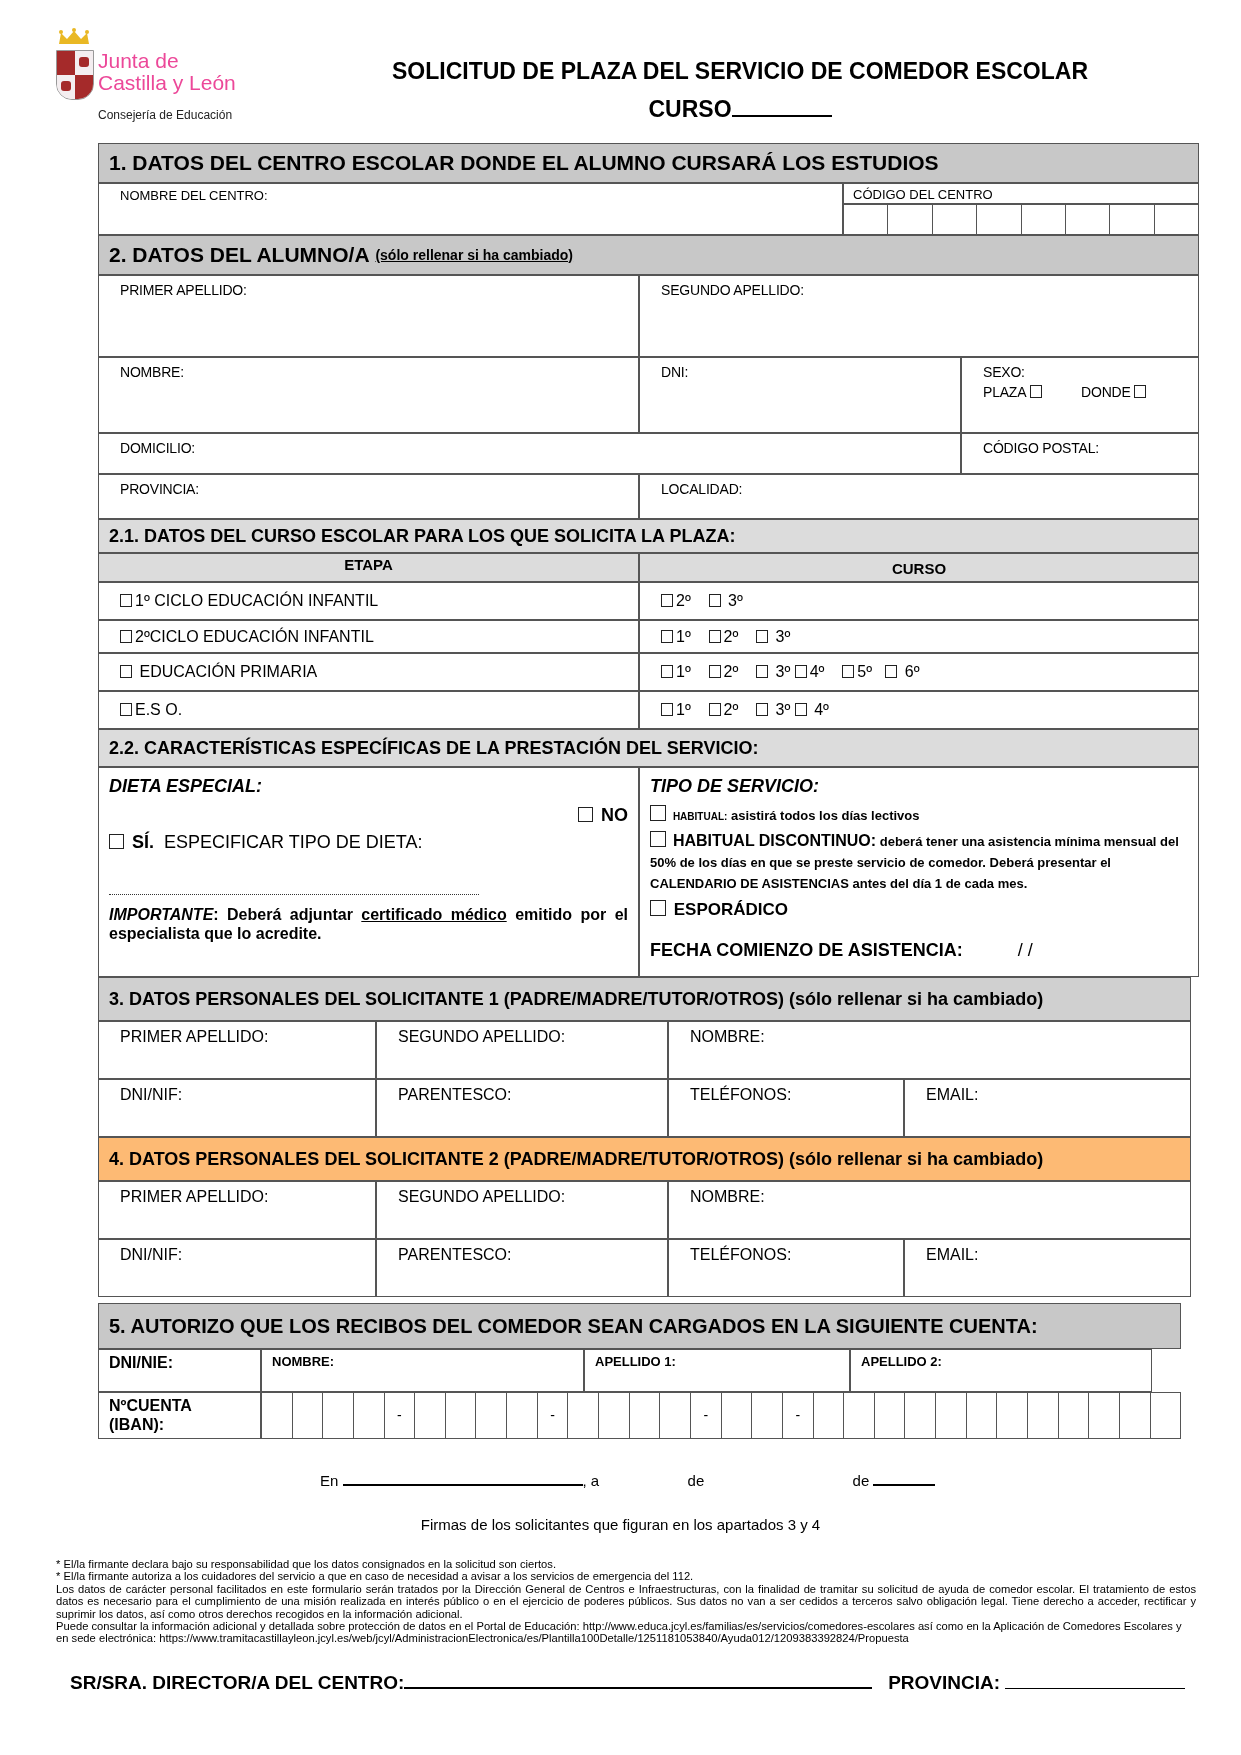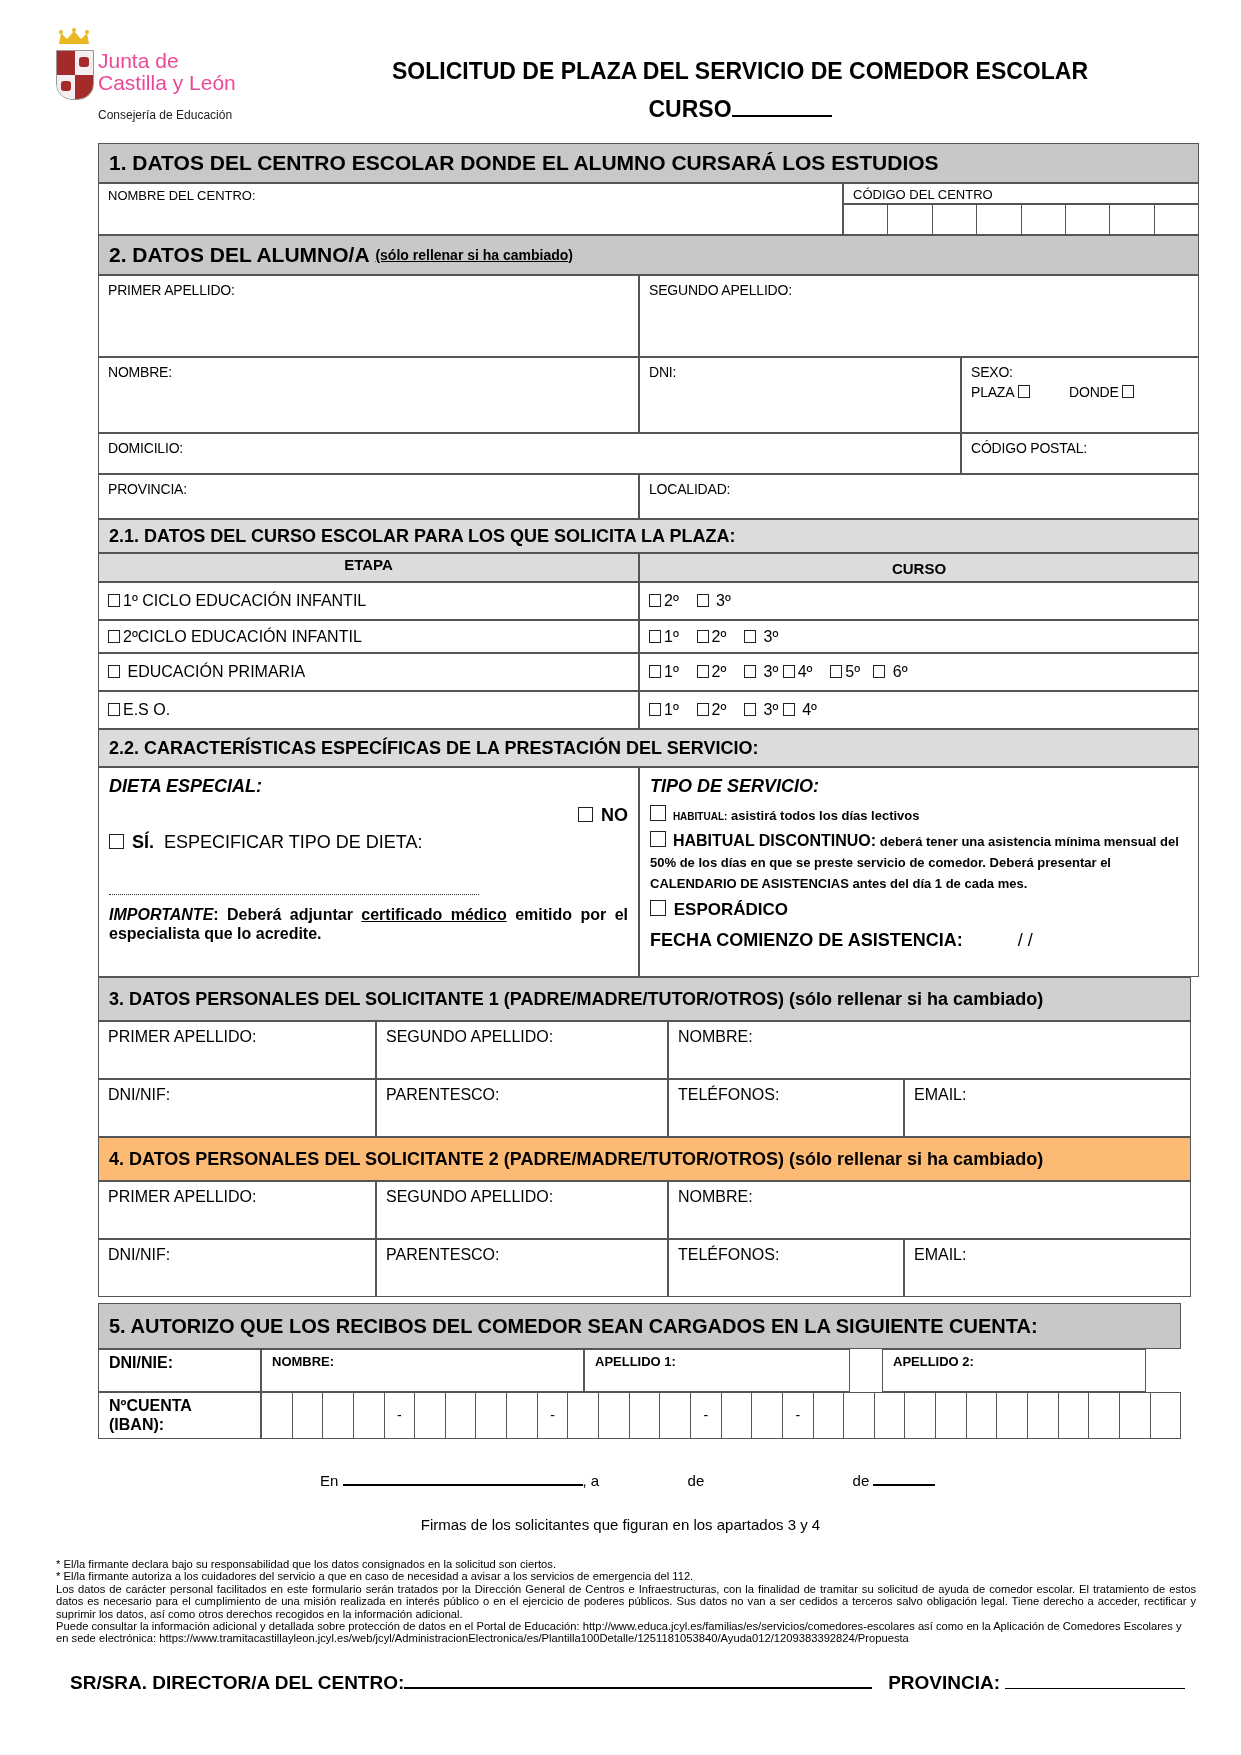--- a/index.html
+++ b/index.html
@@ -11,21 +11,21 @@
   .shield div:nth-child(1), .shield div:nth-child(4) { background: #a52a2a; }
   .shield div:nth-child(2), .shield div:nth-child(3) { background: #f4eef0; }
   .castle { width: 10px; height: 10px; background: #f2b21b; margin: 6px auto 0; }
   .lion { width: 10px; height: 10px; background: #7b2e4d; margin: 6px auto 0; border-radius: 3px; }
   .logo-t1 { position: absolute; left: 46px; top: 22px; font-size: 21px; line-height: 22px; color: #ec4899; }
   .logo-t2 { position: absolute; left: 46px; top: 80px; font-size: 12px; color: #222; }
   .title { left: 380px; top: 52px; width: 720px; text-align: center; font-weight: bold; font-size: 23px; line-height: 38px; }
   .title .curso-line { display: inline-block; width: 100px; border-bottom: 2px solid #000; height: 22px; vertical-align: baseline; }
   .hdr { position: absolute; background: #c8c8c8; border: 1px solid #555; box-sizing: border-box; font-weight: bold; font-family: "Liberation Sans Narrow", "Liberation Sans", sans-serif; padding-left: 10px; display: flex; align-items: center; }
   .hdr.light { background: #dcdcdc; }
-  .cell { position: absolute; border: 1px solid #555; box-sizing: border-box; font-size: 14px; padding: 6px 9px; }
+  .cell { position: absolute; border: 1px solid #555; box-sizing: border-box; font-size: 14px; padding: 6px 21px; }
   .lbl { font-size: 14px; letter-spacing: -0.2px; }
   .small { font-size: 13px; }
   .cb { display: inline-block; width: 12px; height: 13px; border: 1.6px solid #222; box-sizing: border-box; vertical-align: -1px; margin-right: 3px; }
   .dotted { border-bottom: 1px dotted #333; width: 370px; height: 1px; }
   .u { text-decoration: underline; }
   .footer-note { left: 56px; top: 1558px; width: 1140px; font-size: 11.2px; line-height: 12.4px; }
   .sign { font-size: 15px; }
   .director { left: 70px; top: 1669px; font-size: 19px; font-weight: bold; }
   .line { display: inline-block; border-bottom: 2px solid #000; vertical-align: baseline; height: 18px; }
 </style>
@@ -139,21 +139,21 @@
   <div class="dotted" style="margin-top:40px;"></div>
   <div style="font-size:16px;font-weight:bold;margin-top:10px;line-height:19px;text-align:justify;">
     <i>IMPORTANTE</i><span>: Deberá adjuntar </span><span class="u">certificado médico</span><span> emitido por el especialista que lo acredite.</span>
   </div>
 </div>
 <div class="cell" style="left:639px;top:767px;width:560px;height:210px;padding:8px 10px;">
   <div style="font-size:18px;font-weight:bold;font-style:italic;">TIPO DE SERVICIO:</div>
   <div style="margin-top:8px;"><span class="cb" style="width:16px;height:16px;"></span> <b style="font-size:10px;">HABITUAL:</b><b style="font-size:13px;"> asistirá todos los días lectivos</b></div>
   <div style="margin-top:8px;line-height:20px;"><span class="cb" style="width:16px;height:16px;"></span> <b style="font-size:16px;">HABITUAL DISCONTINUO:</b><b style="font-size:13px;"> deberá tener una asistencia mínima mensual del 50% de los días en que se preste servicio de comedor. Deberá presentar el CALENDARIO DE ASISTENCIAS antes del día 1 de cada mes.</b></div>
   <div style="margin-top:6px;font-size:17px;font-weight:bold;"><span class="cb" style="width:16px;height:16px;"></span> <span>ESPORÁDICO</span></div>
-  <div style="margin-top:10px;font-size:18px;font-weight:bold;"><span>FECHA COMIENZO DE ASISTENCIA:</span> <span style="margin-left:50px;font-weight:normal;">/        /</span></div>
+  <div style="margin-top:20px;font-size:18px;font-weight:bold;"><span>FECHA COMIENZO DE ASISTENCIA:</span> <span style="margin-left:50px;font-weight:normal;">/        /</span></div>
 </div>
 
 <div class="hdr" style="left:98px;top:977px;width:1093px;height:44px;font-size:18px;background:#d0d0d0;">3. DATOS PERSONALES DEL SOLICITANTE 1 (PADRE/MADRE/TUTOR/OTROS) (sólo rellenar si ha cambiado)</div>
 <div class="cell" style="left:98px;top:1021px;width:278px;height:58px;font-size:16px;"><span>PRIMER APELLIDO:</span></div>
 <div class="cell" style="left:376px;top:1021px;width:292px;height:58px;font-size:16px;"><span>SEGUNDO APELLIDO:</span></div>
 <div class="cell" style="left:668px;top:1021px;width:523px;height:58px;font-size:16px;"><span>NOMBRE:</span></div>
 <div class="cell" style="left:98px;top:1079px;width:278px;height:58px;font-size:16px;"><span>DNI/NIF:</span></div>
 <div class="cell" style="left:376px;top:1079px;width:292px;height:58px;font-size:16px;"><span>PARENTESCO:</span></div>
 <div class="cell" style="left:668px;top:1079px;width:236px;height:58px;font-size:16px;"><span>TELÉFONOS:</span></div>
 <div class="cell" style="left:904px;top:1079px;width:287px;height:58px;font-size:16px;"><span>EMAIL:</span></div>
@@ -164,21 +164,21 @@
 <div class="cell" style="left:668px;top:1181px;width:523px;height:58px;font-size:16px;"><span>NOMBRE:</span></div>
 <div class="cell" style="left:98px;top:1239px;width:278px;height:58px;font-size:16px;"><span>DNI/NIF:</span></div>
 <div class="cell" style="left:376px;top:1239px;width:292px;height:58px;font-size:16px;"><span>PARENTESCO:</span></div>
 <div class="cell" style="left:668px;top:1239px;width:236px;height:58px;font-size:16px;"><span>TELÉFONOS:</span></div>
 <div class="cell" style="left:904px;top:1239px;width:287px;height:58px;font-size:16px;"><span>EMAIL:</span></div>
 
 <div class="hdr" style="left:98px;top:1303px;width:1083px;height:46px;font-size:20px;">5. AUTORIZO QUE LOS RECIBOS DEL COMEDOR SEAN CARGADOS EN LA SIGUIENTE CUENTA:</div>
 <div class="cell" style="left:98px;top:1349px;width:163px;height:43px;font-size:16px;font-weight:bold;padding:4px 10px;"><span>DNI/NIE:</span></div>
 <div class="cell" style="left:261px;top:1349px;width:323px;height:43px;font-size:13px;font-weight:bold;padding:4px 10px;"><span>NOMBRE:</span></div>
 <div class="cell" style="left:584px;top:1349px;width:266px;height:43px;font-size:13px;font-weight:bold;padding:4px 10px;"><span>APELLIDO 1:</span></div>
-<div class="cell" style="left:882px;top:1349px;width:264px;height:43px;font-size:13px;font-weight:bold;padding:4px 10px;"><span>APELLIDO 2:</span></div>
+<div class="cell" style="left:850px;top:1349px;width:302px;height:43px;font-size:13px;font-weight:bold;padding:4px 10px;"><span>APELLIDO 2:</span></div>
 <div class="cell" style="left:98px;top:1392px;width:163px;height:47px;font-size:16px;font-weight:bold;padding:3px 10px;line-height:19px;">NºCUENTA (IBAN):</div>
 <div class="abs" style="left:261px;top:1392px;width:920px;height:47px;display:flex;">
   <div style="flex:1;border:1px solid #555;"></div>
   <div style="flex:1;border:1px solid #555;border-left:0;"></div>
   <div style="flex:1;border:1px solid #555;border-left:0;"></div>
   <div style="flex:1;border:1px solid #555;border-left:0;"></div>
   <div style="flex:1;border:1px solid #555;border-left:0;text-align:center;padding-top:14px;font-size:14px;">-</div>
   <div style="flex:1;border:1px solid #555;border-left:0;"></div>
   <div style="flex:1;border:1px solid #555;border-left:0;"></div>
   <div style="flex:1;border:1px solid #555;border-left:0;"></div>

